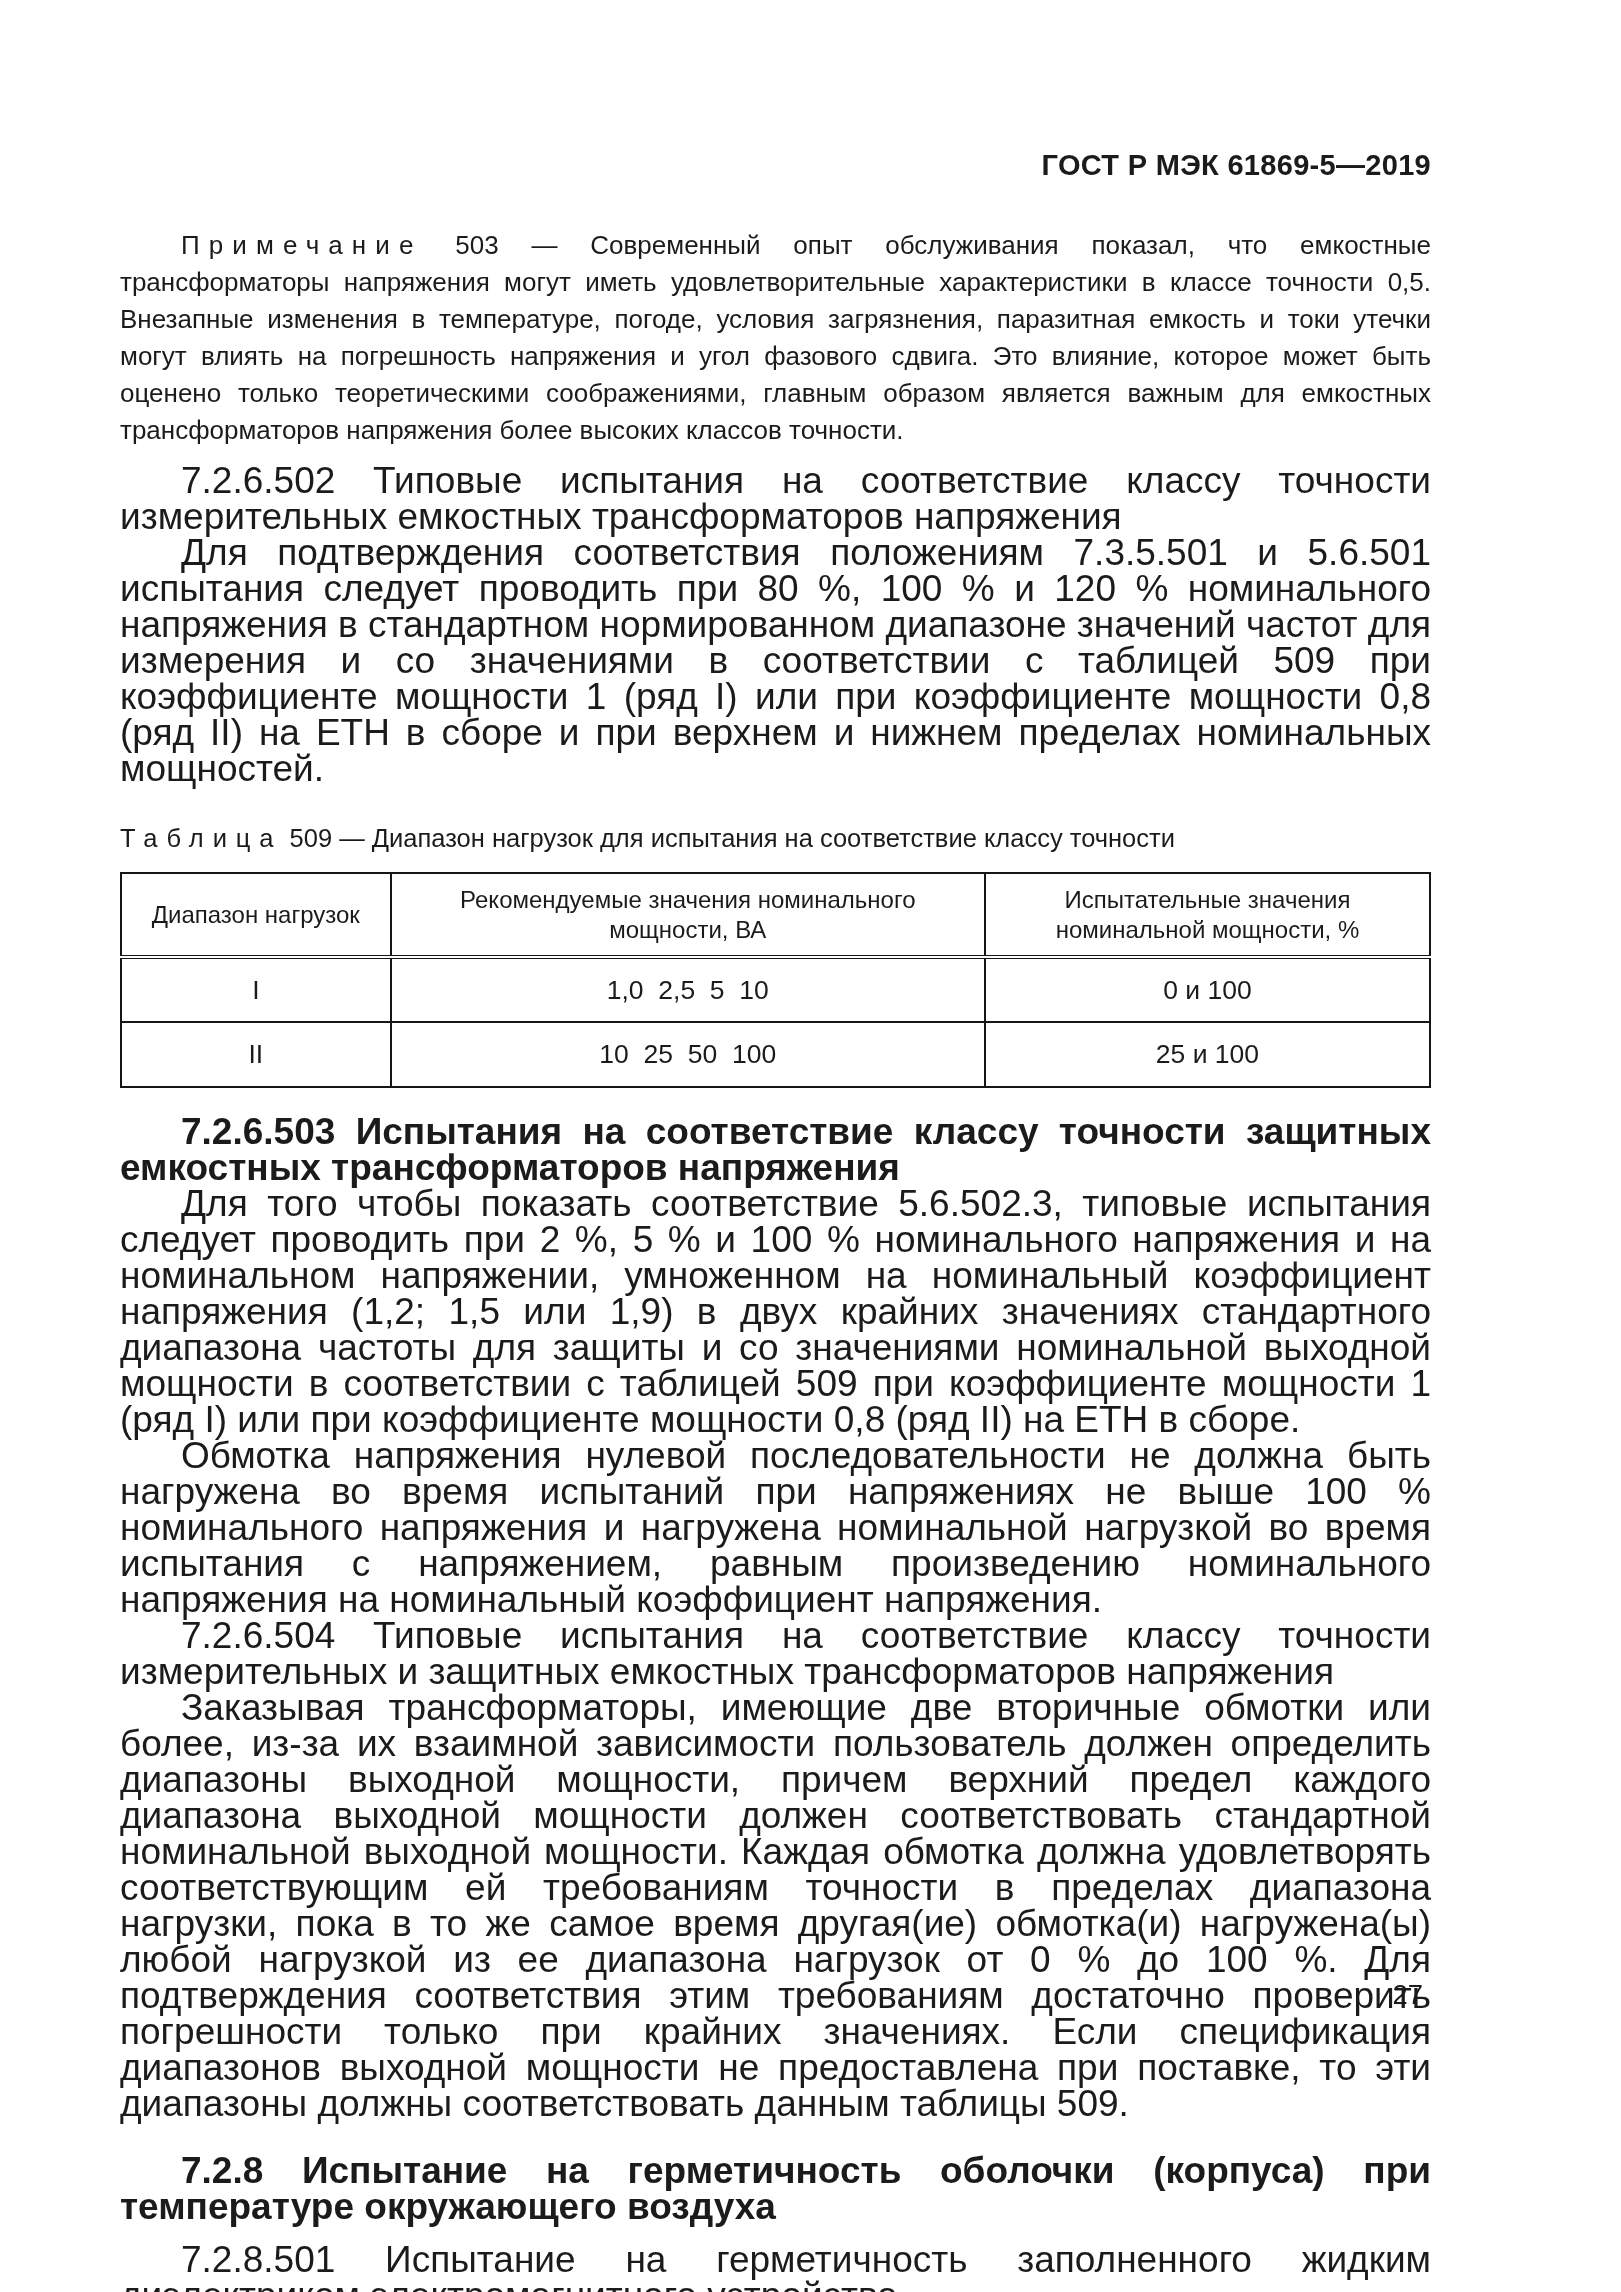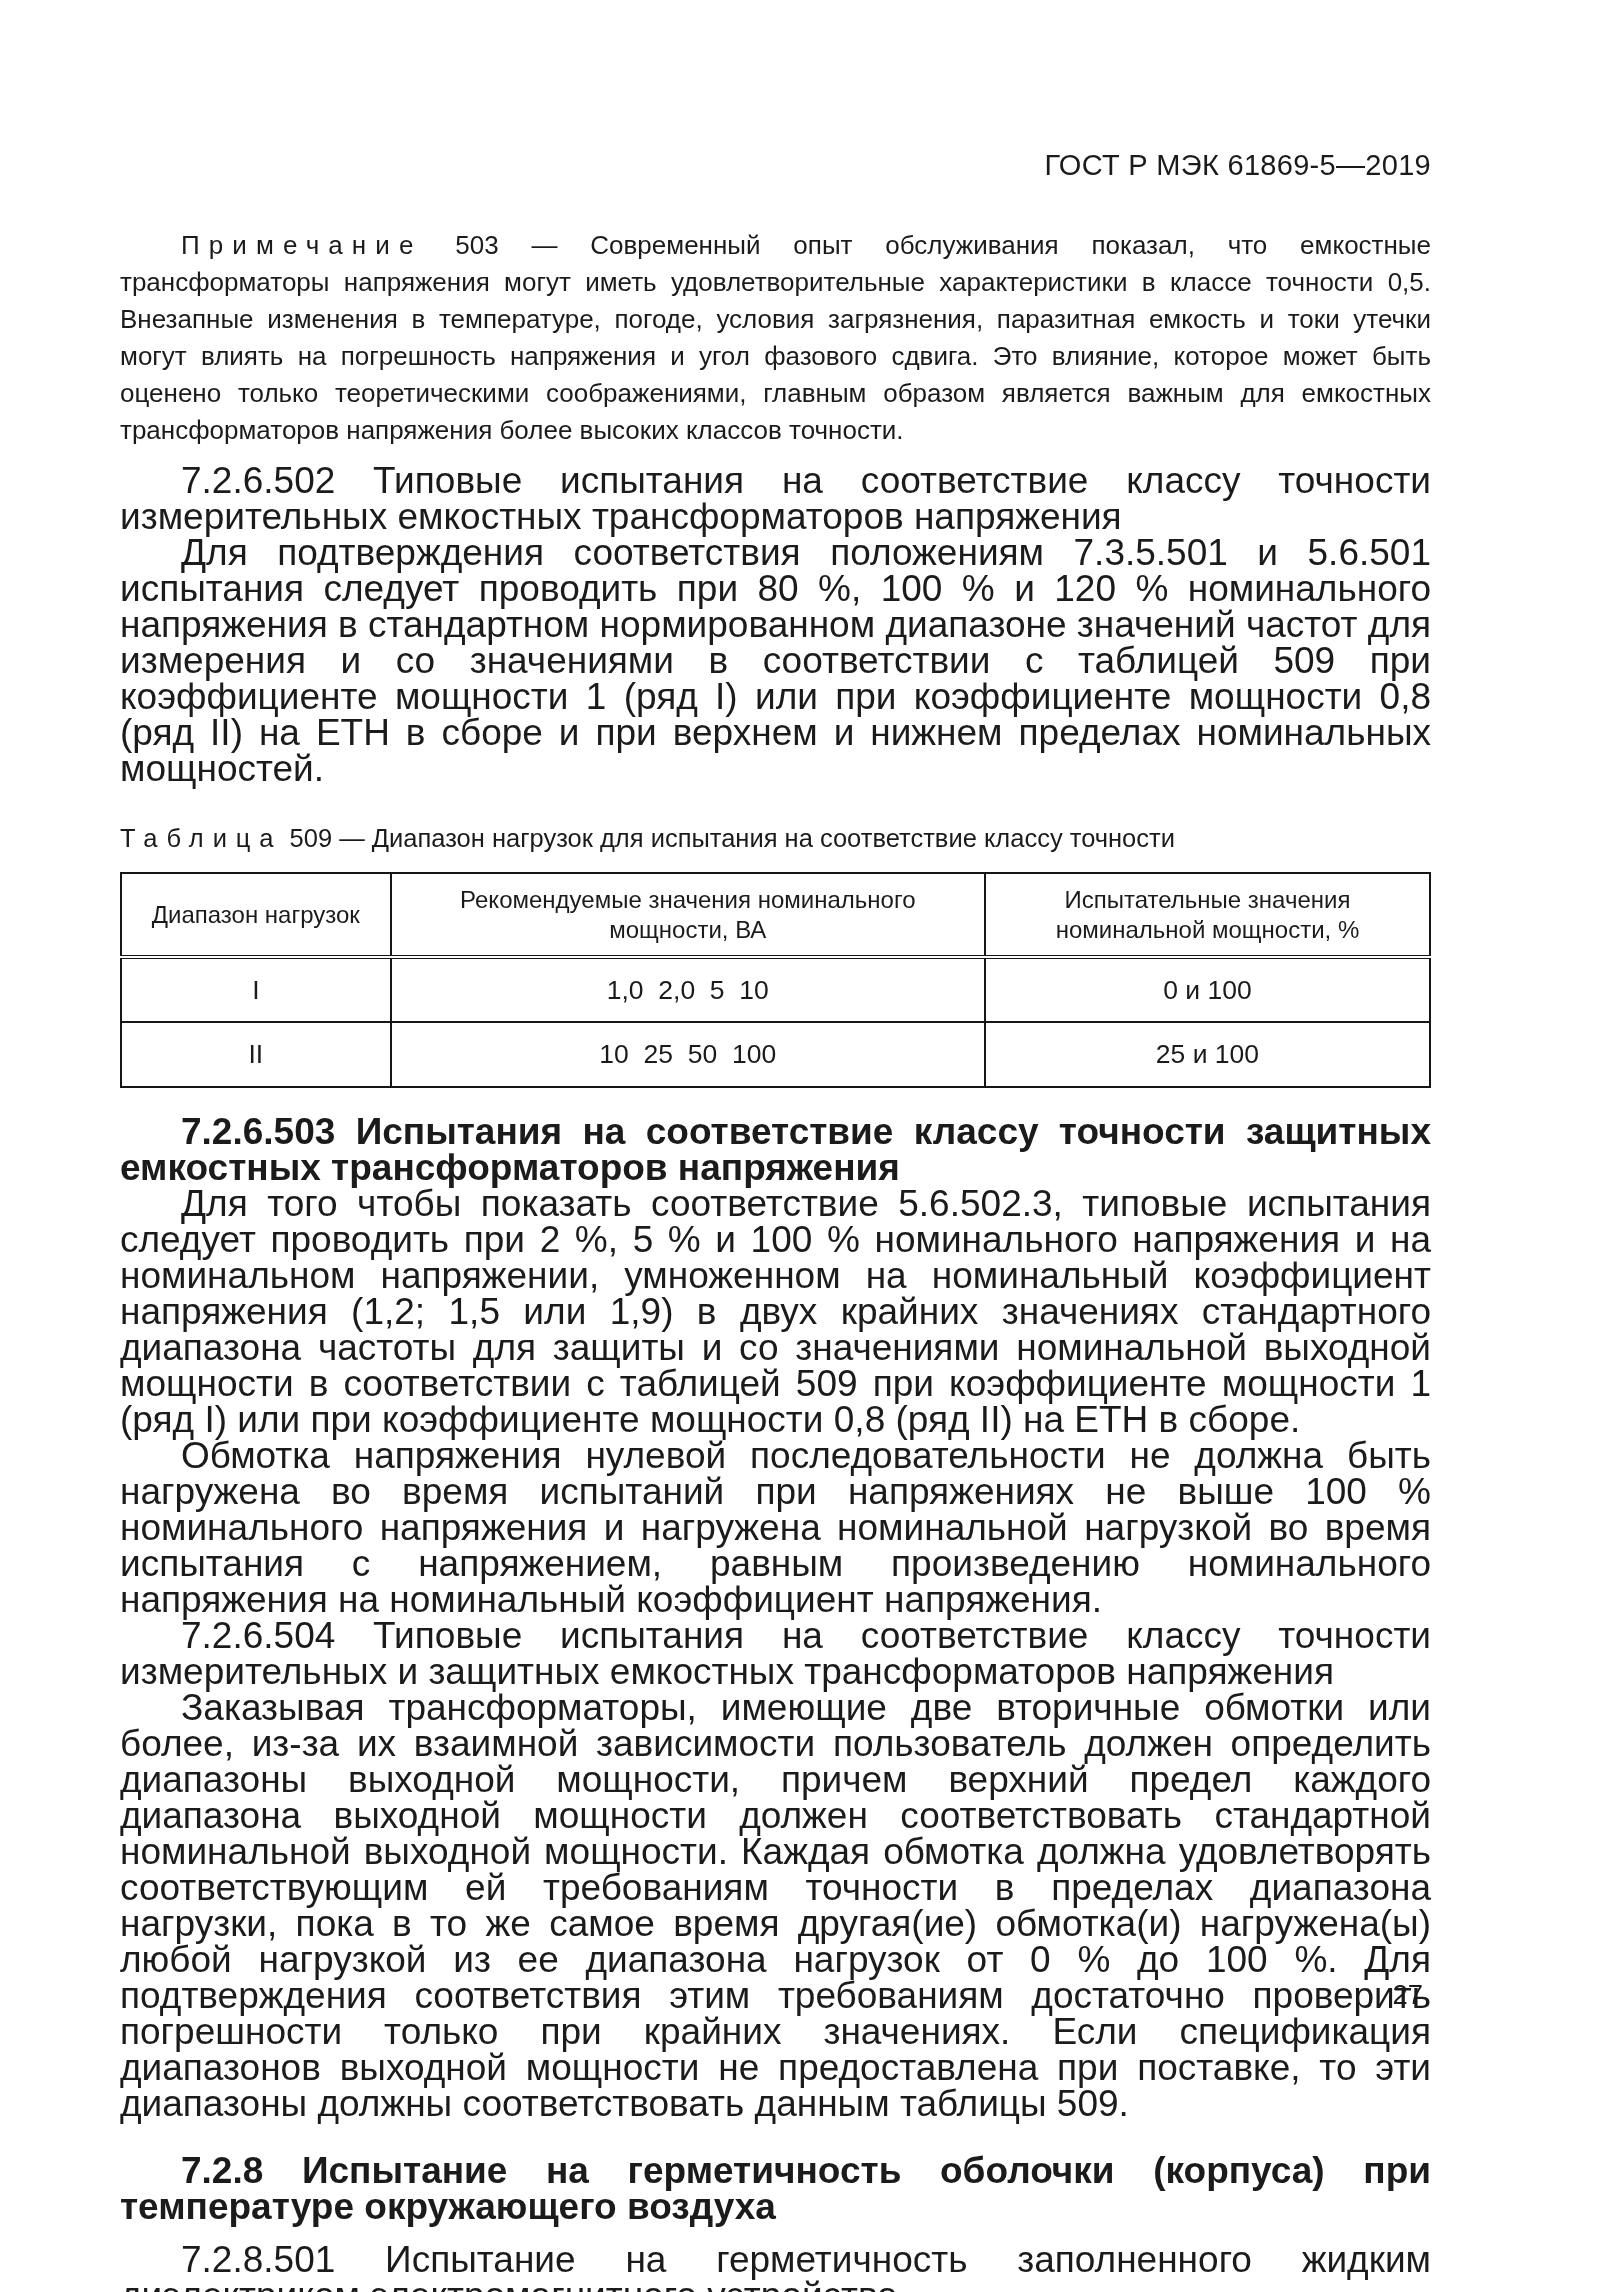--- a/index.html
+++ b/index.html
@@ -11,21 +11,21 @@
   .page {
     position: relative;
     width: 1621px;
     height: 2293px;
     background: #ffffff;
     padding: 149px 190px 0 120px;
     overflow: hidden;
   }
   .running-header {
     text-align: right;
-    font-weight: normal;
+    font-weight: bold;
     font-size: 29px;
     letter-spacing: 0.3px;
     margin-bottom: 45px;
   }
   p.para, p.note {
     text-align: justify;
     text-indent: 61px;
   }
   p.para {
     font-size: 37px;
@@ -106,21 +106,21 @@
     <thead>
       <tr>
         <th class="col-range">Диапазон нагрузок</th>
         <th class="col-values">Рекомендуемые значения номинального мощности, ВА</th>
         <th class="col-test">Испытательные значения номинальной мощности, %</th>
       </tr>
     </thead>
     <tbody>
       <tr>
         <td>I</td>
-        <td>1,0  2,0  5  10</td>
+        <td>1,0  2,5  5  10</td>
         <td>0 и 100</td>
       </tr>
       <tr>
         <td>II</td>
         <td>10  25  50  100</td>
         <td>25 и 100</td>
       </tr>
     </tbody>
   </table>
 

